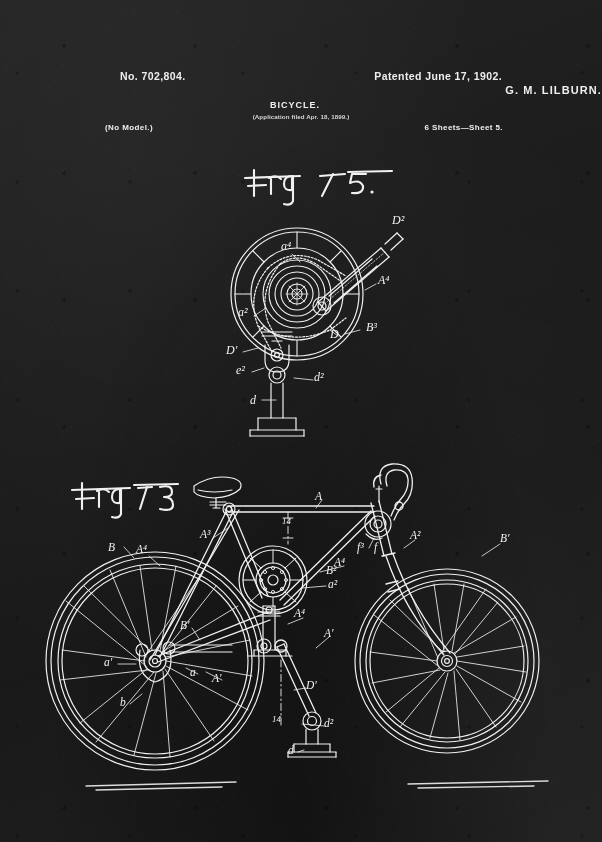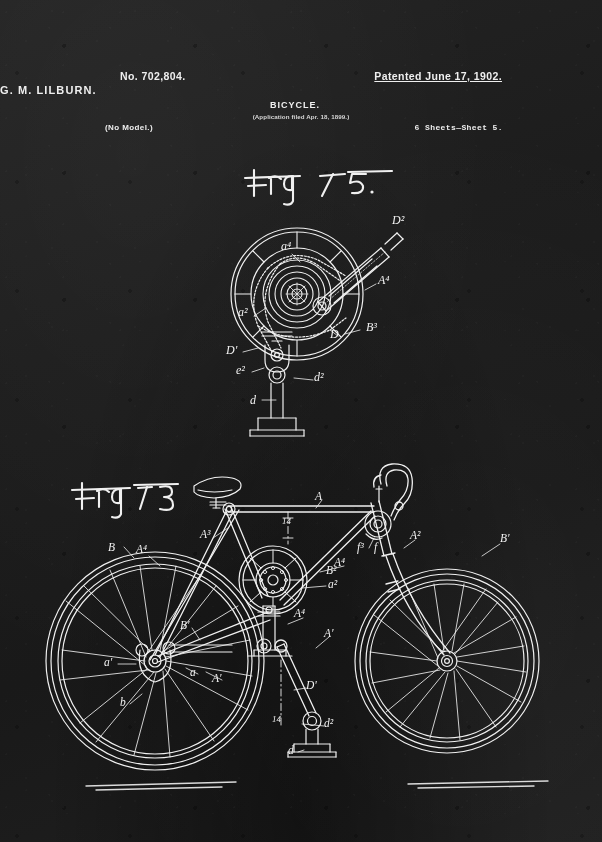--- a/index.html
+++ b/index.html
@@ -26,27 +26,27 @@
       radial-gradient(circle at 92% 79%, rgba(255,255,255,.04) 0 1px, transparent 1px),
       radial-gradient(circle at 49% 36%, rgba(0,0,0,.5) 0 2px, transparent 2px),
       radial-gradient(circle at 15% 67%, rgba(0,0,0,.4) 0 2px, transparent 2px);
     background-size:57px 53px,71px 67px,83px 79px,61px 59px,
                     97px 89px,73px 69px,131px 127px,113px 109px;
   }
 
   
   .hdr{position:absolute;font-weight:bold;color:#efefef;letter-spacing:.4px;}
   #hdr-no    {left:104px; top:70px;  font-size:10.5px;margin-left:16px;}
-  #hdr-pat   {right:100px;top:70px;  font-size:10.5px;text-align:right;text-decoration:underline;}
-  #hdr-inv   {left:0;right:0;top:84px;text-align:left;font-size:11px;letter-spacing:1.1px;}
+  #hdr-pat   {right:100px;top:70px;  font-size:10.5px;text-align:right;}
+  #hdr-inv   {left:0;right:0;top:84px;text-align:right;font-size:11px;letter-spacing:1.1px;}
   #hdr-title {left:0;right:12px;top:100px;text-align:center;font-size:9px;letter-spacing:1px;}
   #hdr-app   {left:0;right:0;top:113px;text-align:center;font-size:6.2px;letter-spacing:.1px;
               font-weight:bold;color:#d7d7d7;}
   #hdr-model {left:97px; top:123px; font-size:8px;padding-left:8px;}
-  #hdr-sheet {right:99px;top:123px; font-size:8px;text-align:right;font-family:Liberation Mono, monospace;}
+  #hdr-sheet {right:99px;top:123px; font-size:8px;text-align:right;}
 
   #art{position:absolute;left:0;top:0;width:602px;height:842px;}
   .lbl{font-family:"Liberation Serif",serif;font-style:italic;fill:#f2f2f2;}
 </style>
 </head>
 <body>
 
 <div id="page">
   <div id="grain"></div>
 

